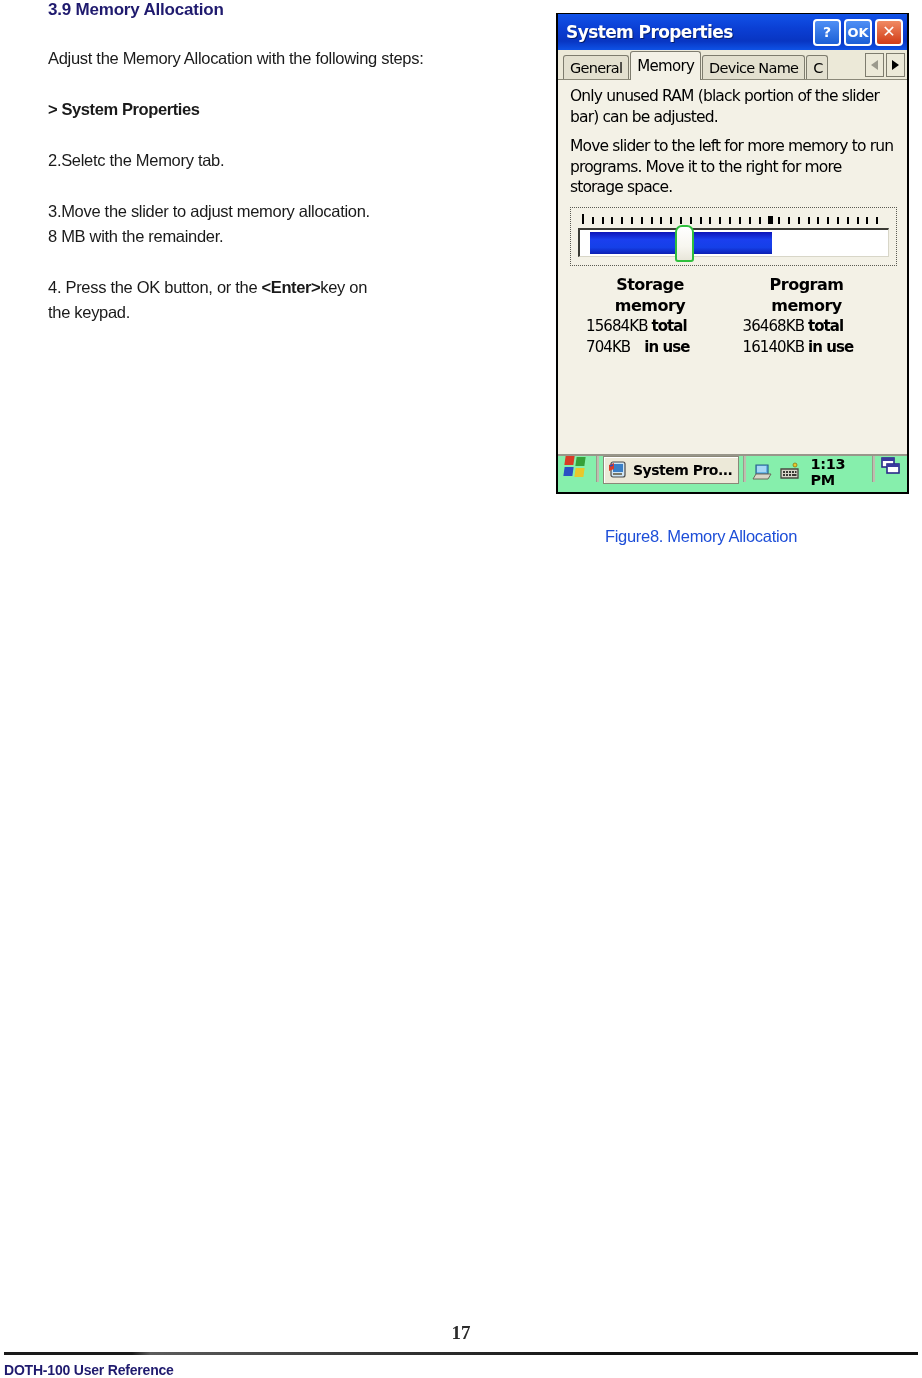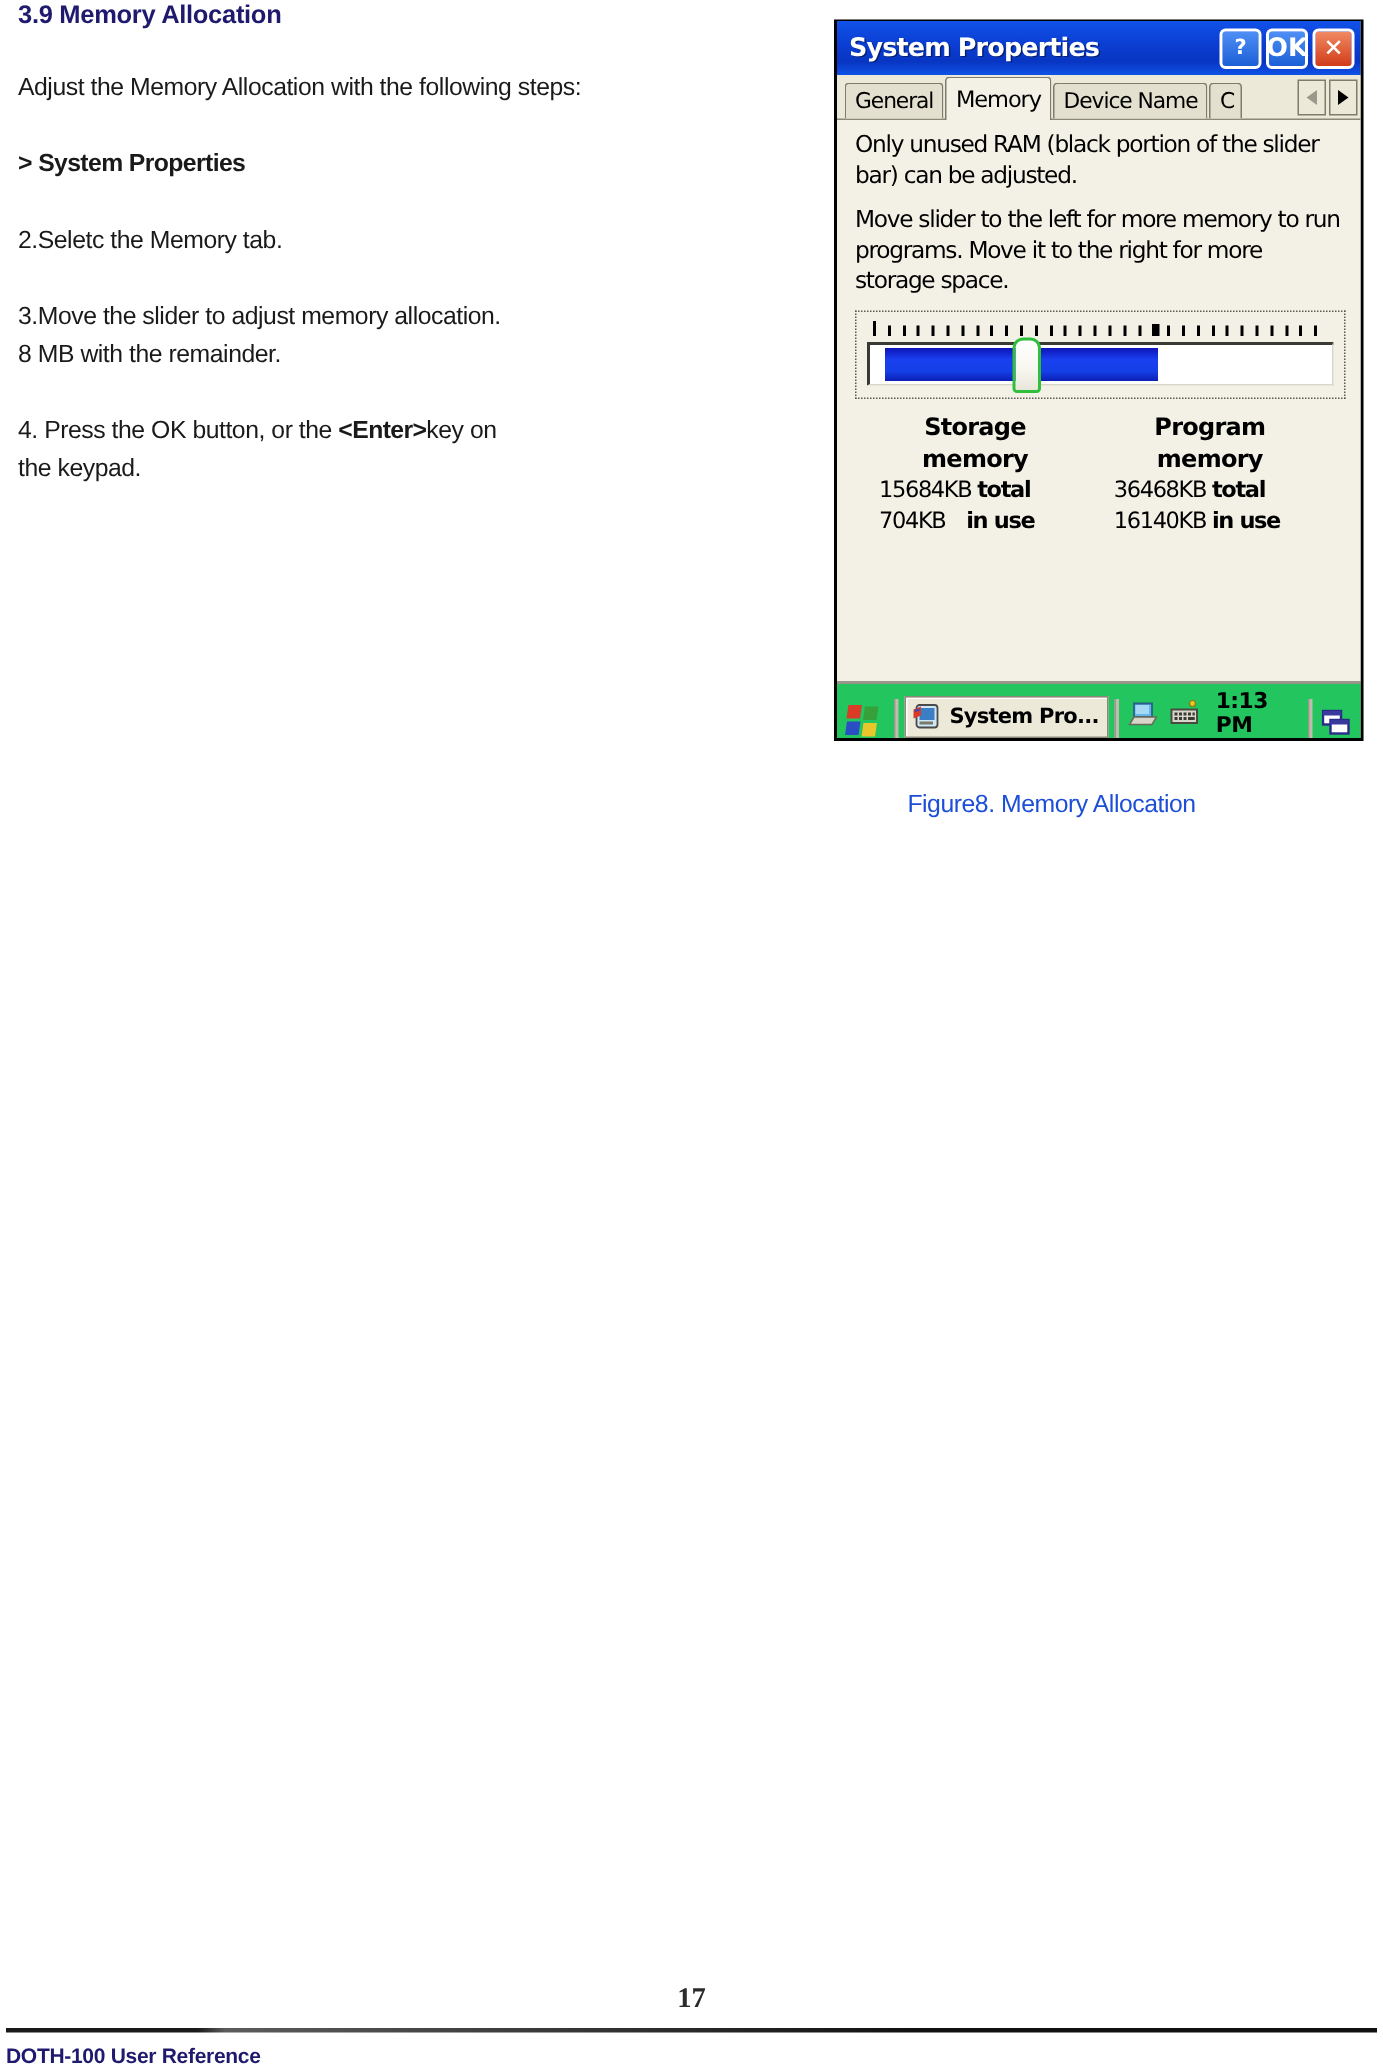--- a/index.html
+++ b/index.html
@@ -11,23 +11,24 @@
     width: 922px;
     height: 1378px;
     position: relative;
     font-family: "Liberation Sans", sans-serif;
     overflow: hidden;
   }
 
   
   .doc-col {
     position: absolute;
-    left: 12px;
+    left: 0px;
     top: 0px;
     width: 545px;
+    padding-left: 48px;
   }
   .section-heading {
     font-size: 17px;
     font-weight: bold;
     color: #1f1a6e;
     letter-spacing: -0.2px;
     margin: 0 0 26px 0;
     line-height: 20px;
   }
   .body-line {
@@ -95,21 +96,21 @@
     display: flex;
     align-items: center;
     justify-content: center;
     color: #ffffff;
     font-size: 14px;
     font-weight: bold;
     font-family: "DejaVu Sans", sans-serif;
     line-height: 1;
   }
   .tb-help { background: linear-gradient(to bottom,#4f8ff5,#1b5fd6); }
-  .tb-ok   { background: linear-gradient(to bottom,#4f8ff5,#1b5fd6); font-size: 17px; }
+  .tb-ok   { background: linear-gradient(to bottom,#4f8ff5,#1b5fd6); font-size: 13px; }
   .tb-close{ background: linear-gradient(to bottom,#f08a63,#d13c18); font-size: 16px; }
 
   
   .tabstrip {
     height: 30px;
     background: #ece9d8;
     display: flex;
     align-items: flex-end;
     padding-left: 5px;
     box-sizing: border-box;
@@ -273,24 +274,24 @@
     white-space: nowrap;
     color: #000000;
   }
   .mem-row .val { font-weight: normal; }
   .mem-row .lbl { font-weight: bold; }
   .mem-row.pad-in .lbl { margin-left: 10px; }
 
   
   .taskbar {
     height: 38px;
-    background: #22c55e;
+    background: #86efac;
     border-top: 2px solid #98968a;
     display: flex;
-    align-items: flex-end;
+    align-items: flex-start;
     padding: 0 4px;
     box-sizing: border-box;
   }
   .start-flag {
     width: 24px; height: 22px;
     position: relative;
     margin: 0 4px 0 2px;
     flex: 0 0 auto;
   }
   .start-flag i {

